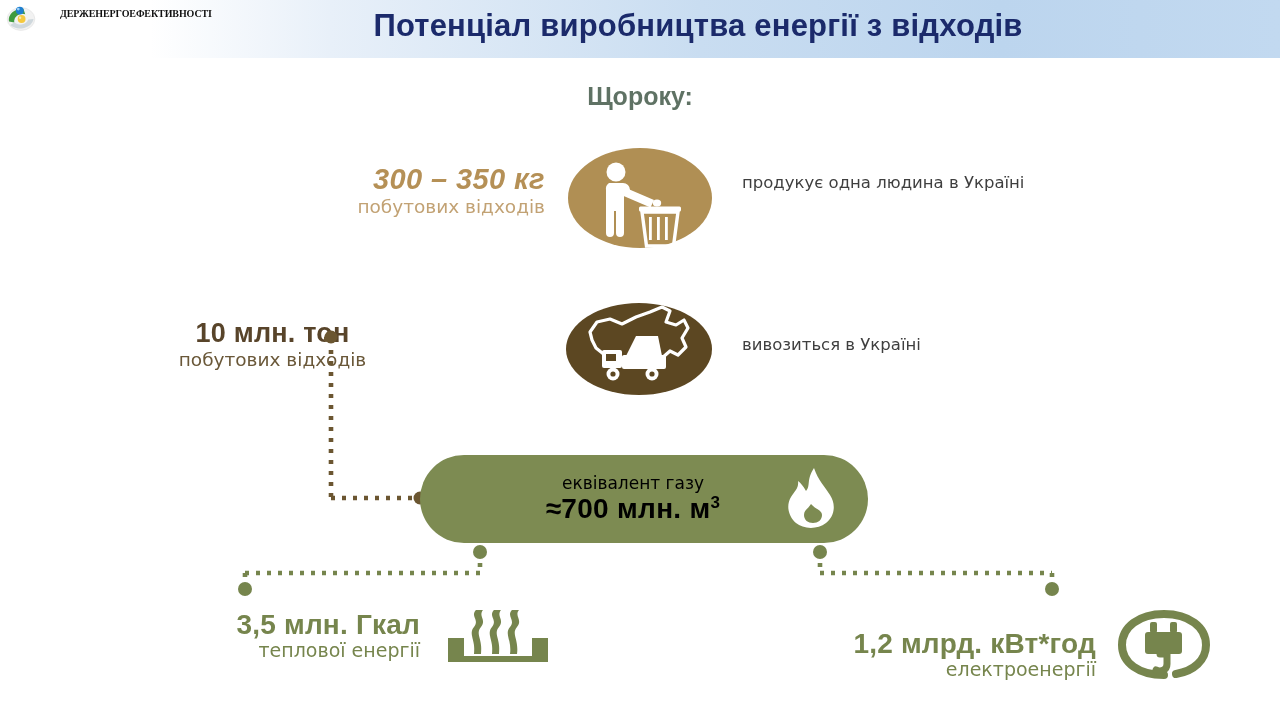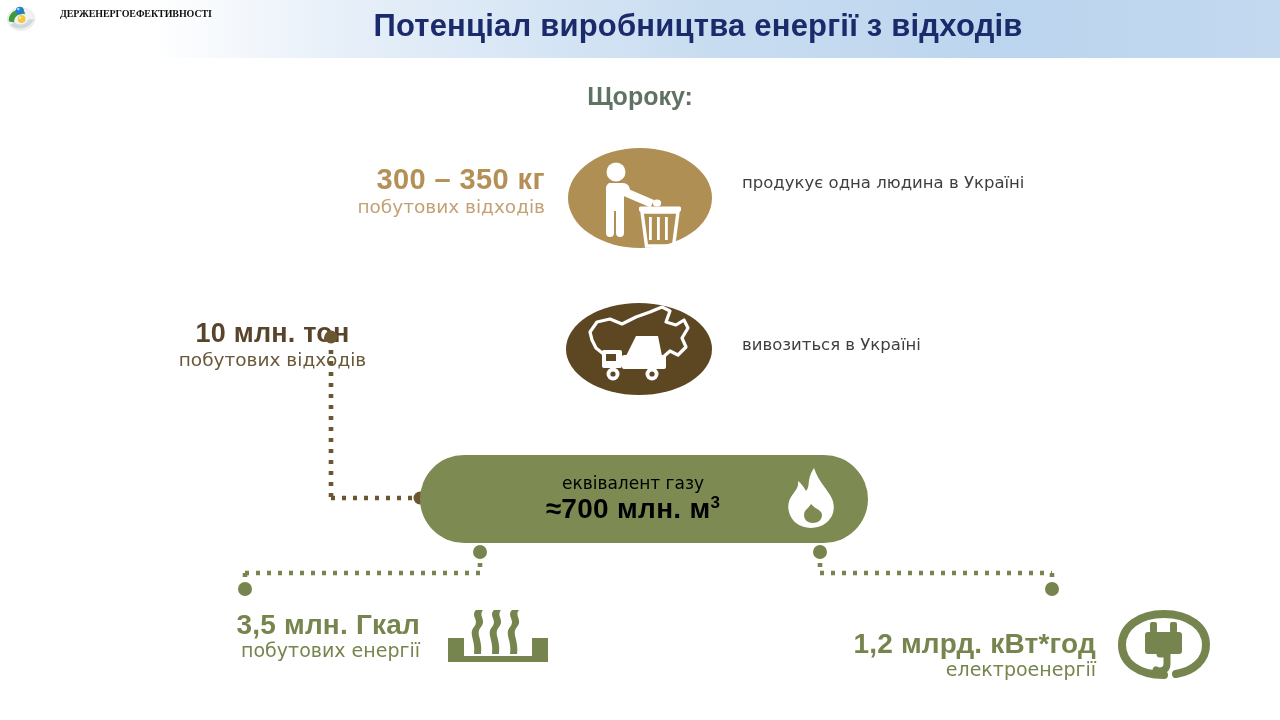--- a/index.html
+++ b/index.html
@@ -73,21 +73,21 @@
     line-height: 1.05;
     white-space: nowrap;
   }
 
   
   #row1-text {
     position: absolute;
     left: 0px; top: 165px; width: 545px;
     text-align: right;
   }
-  #row1-value { font-size: 29px; color: #b59056; letter-spacing: 0.4px; }
+  #row1-value { font-size: 29px; color: #b59056; letter-spacing: 0.4px; font-style: italic; }
   #row1-label { font-size: 18.5px; color: #c2a274; margin-top: 2px; }
 
   #row1-icon {
     position: absolute; left: 568px; top: 143px;
     width: 145px; height: 110px;
   }
   #row1-right {
     position: absolute; left: 742px; top: 172px; width: 300px;
     font-family: "DejaVu Sans", sans-serif;
     font-size: 16.5px; line-height: 1.35;
@@ -281,21 +281,21 @@
     <line x1="20" y1="33" x2="252" y2="33"></line>
     <line x1="252" y1="33" x2="252" y2="45"></line>
   </g>
   <circle cx="20" cy="12" r="7" fill="#76854d"></circle>
   <circle cx="252" cy="49" r="7" fill="#76854d"></circle>
 </svg>
 
 <div id="heat-block">
   <div id="heat-texts">
     <div class="stat-big" id="heat-value">3,5 млн. Гкал</div>
-    <div class="stat-sub" id="heat-label">побутових енергії</div>
+    <div class="stat-sub" id="heat-label">теплової енергії</div>
   </div>
   <svg id="heat-icon" viewBox="0 0 104 56">
     <g fill="#76854d">
       <path d="M2 30 L18 30 L18 48 L86 48 L86 30 L102 30 L102 54 L2 54 Z"></path>
       <path d="M30 2 C24 8 34 12 28 19 C22 26 30 32 28 46 L35 46 C37 31 29 26 35 19 C41 12 32 8 37 2 Z"></path>
       <path d="M48 2 C42 8 52 12 46 19 C40 26 48 32 46 46 L53 46 C55 31 47 26 53 19 C59 12 50 8 55 2 Z"></path>
       <path d="M66 2 C60 8 70 12 64 19 C58 26 66 32 64 46 L71 46 C73 31 65 26 71 19 C77 12 68 8 73 2 Z"></path>
     </g>
   </svg>
 </div>

